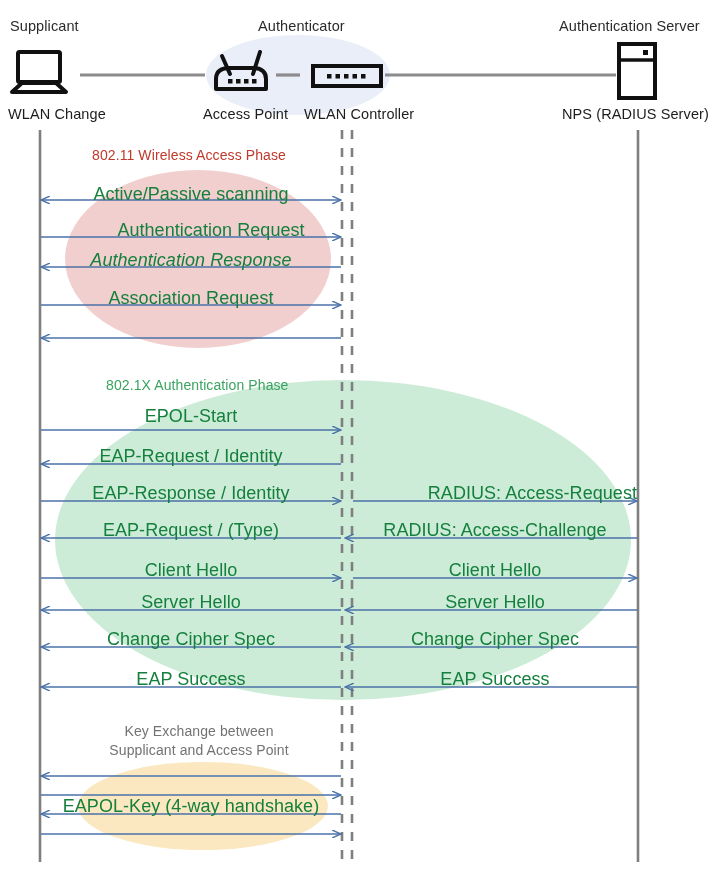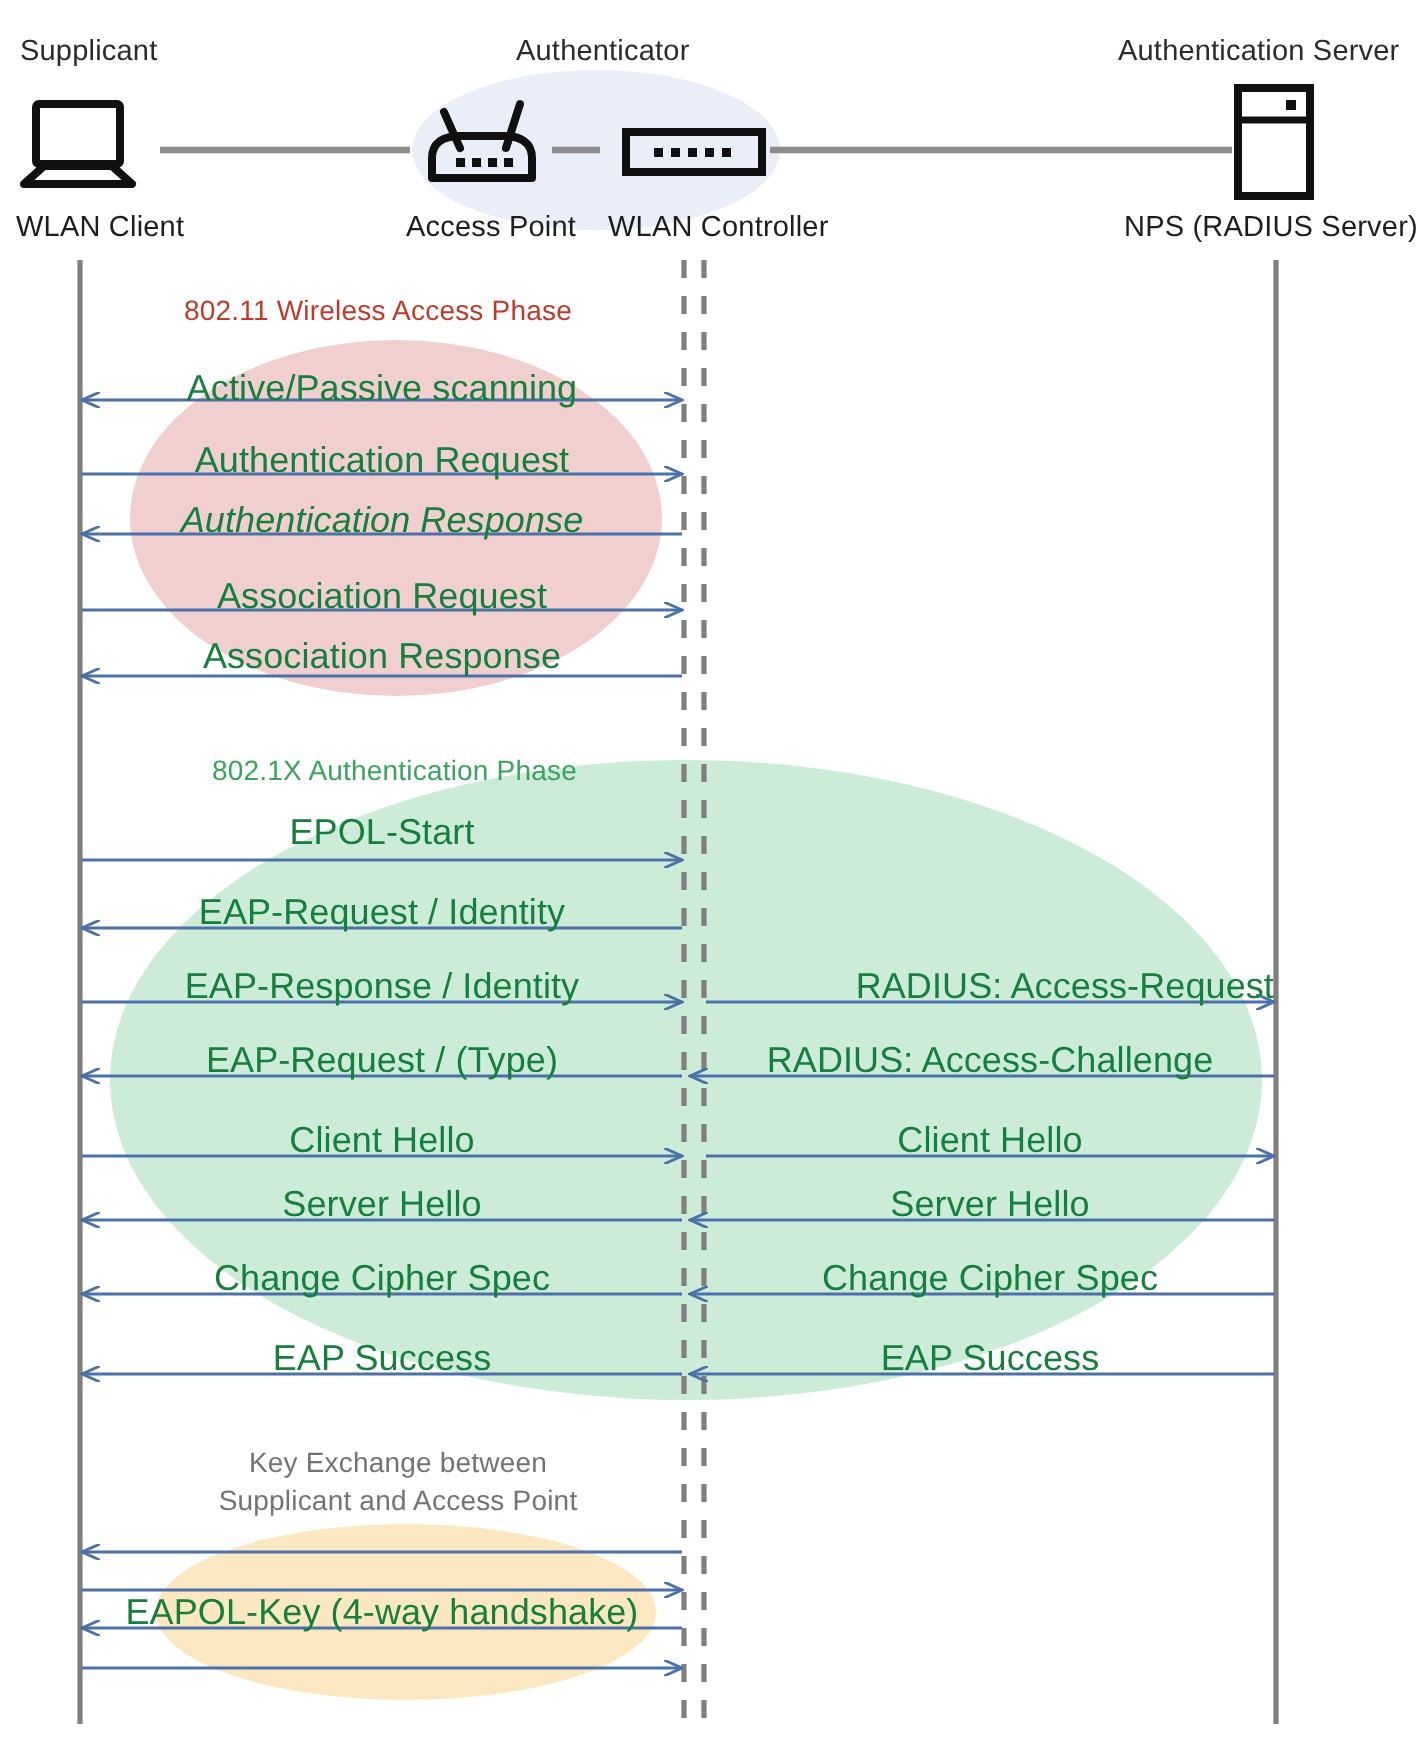--- a/index.html
+++ b/index.html
@@ -153,37 +153,36 @@
       <rect x="4" y="2" width="36" height="54" fill="none" stroke="#101010" stroke-width="4"></rect>
       <line x1="6" y1="18" x2="38" y2="18" stroke="#101010" stroke-width="3.5"></line>
       <rect x="28" y="8" width="5" height="5" fill="#101010"></rect>
     </svg>
   </div>
 
   <div class="role-title" style="left:10px;top:18px;">Supplicant</div>
   <div class="role-title" style="left:258px;top:18px;">Authenticator</div>
   <div class="role-title" style="left:559px;top:18px;">Authentication Server</div>
 
-  <div class="role-sub" style="left:8px;top:106px;">WLAN Client</div>
+  <div class="role-sub" style="left:8px;top:106px;">WLAN Change</div>
   <div class="role-sub" style="left:203px;top:106px;">Access Point</div>
   <div class="role-sub" style="left:304px;top:106px;">WLAN Controller</div>
   <div class="role-sub" style="left:562px;top:106px;">NPS (RADIUS Server)</div>
 
   <div class="phase-caption c1" style="left:92px;top:147px;">802.11 Wireless Access Phase</div>
 
   <div class="phase-caption c2" style="left:106px;top:377px;">802.1X Authentication Phase</div>
 
   <div class="phase-caption c3" style="left:99px;top:722px;width:200px;">Key Exchange between</div>
   <div class="phase-caption c3" style="left:99px;top:741px;width:200px;">Supplicant and Access Point</div>
 
   <div class="msg" style="left:41px;top:184px;width:300px;">Active/Passive scanning</div>
-  <div class="msg" style="left:41px;top:220px;width:300px;">Authentication Request</div>
+  <div class="msg" style="left:41px;top:220px;width:300px;padding-left:20px;">Authentication Request</div>
   <div class="msg" style="left:41px;top:250px;width:300px;font-style:italic;">Authentication Response</div>
   <div class="msg" style="left:41px;top:288px;width:300px;">Association Request</div>
-  <div class="msg" style="left:41px;top:318px;width:300px;">Association Response</div>
 
   <div class="msg" style="left:41px;top:406px;width:300px;">EPOL-Start</div>
   <div class="msg" style="left:41px;top:446px;width:300px;">EAP-Request / Identity</div>
 
   <div class="msg" style="left:41px;top:483px;width:300px;">EAP-Response / Identity</div>
   <div class="msg" style="left:353px;top:483px;width:284px;text-align:right;">RADIUS: Access-Request</div>
 
   <div class="msg" style="left:41px;top:520px;width:300px;">EAP-Request / (Type)</div>
   <div class="msg" style="left:353px;top:520px;width:284px;">RADIUS: Access-Challenge</div>
 

